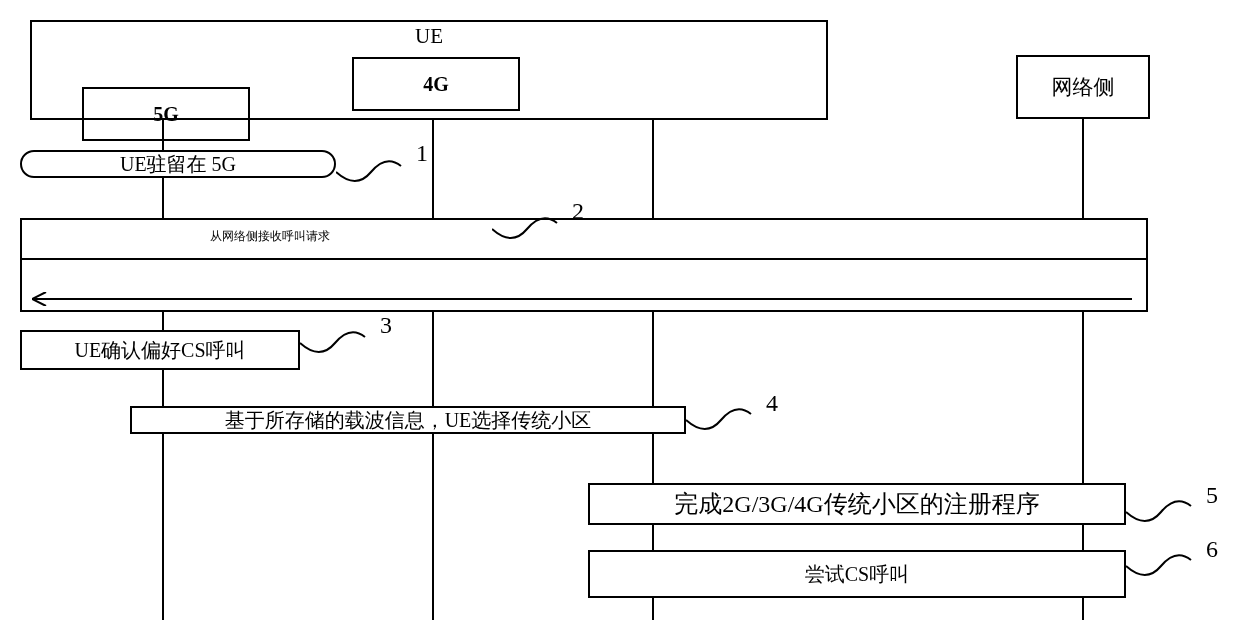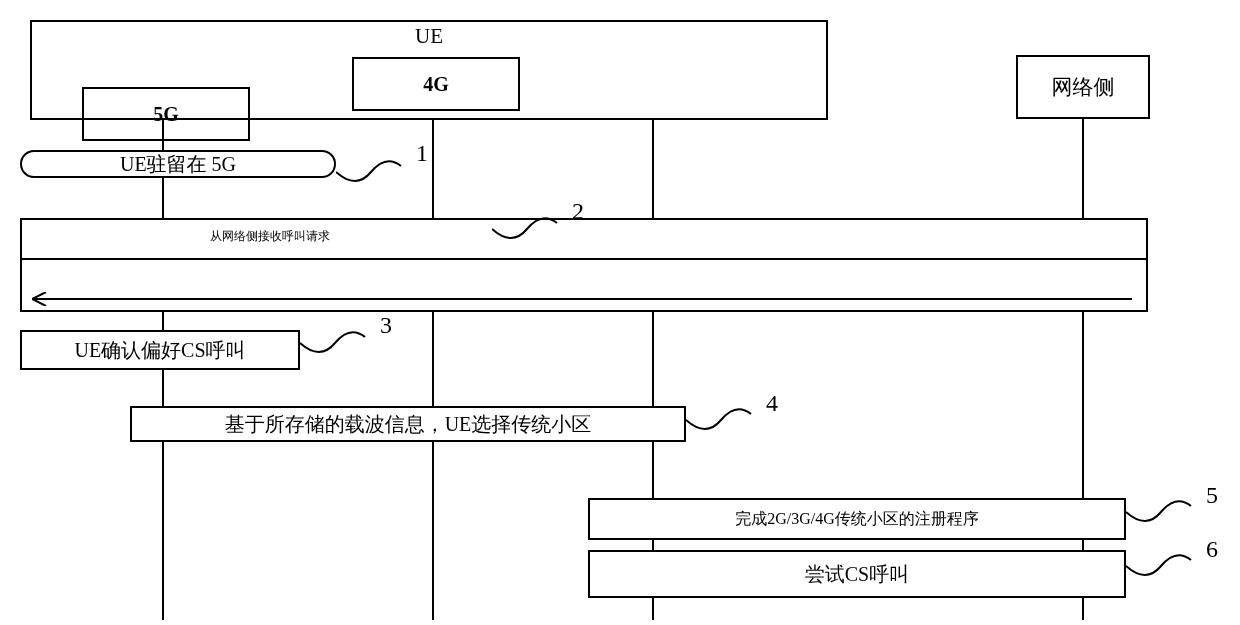--- a/index.html
+++ b/index.html
@@ -145,41 +145,41 @@
       justify-content: center;
       background: white;
       font-size: 20px;
     }
     
     .step4-box {
       position: absolute;
       left: 130px;
       top: 406px;
       width: 556px;
-      height: 36px;
+      height: 28px;
       border: 2px solid black;
       display: flex;
       align-items: center;
       justify-content: center;
       background: white;
       font-size: 20px;
     }
     
     .step5-box {
       position: absolute;
       left: 588px;
-      top: 498px;
+      top: 483px;
       width: 538px;
       height: 42px;
       border: 2px solid black;
       display: flex;
       align-items: center;
       justify-content: center;
       background: white;
-      font-size: 16px;
+      font-size: 24px;
     }
     
     .step6-box {
       position: absolute;
       left: 588px;
       top: 550px;
       width: 538px;
       height: 48px;
       border: 2px solid black;
       display: flex;

